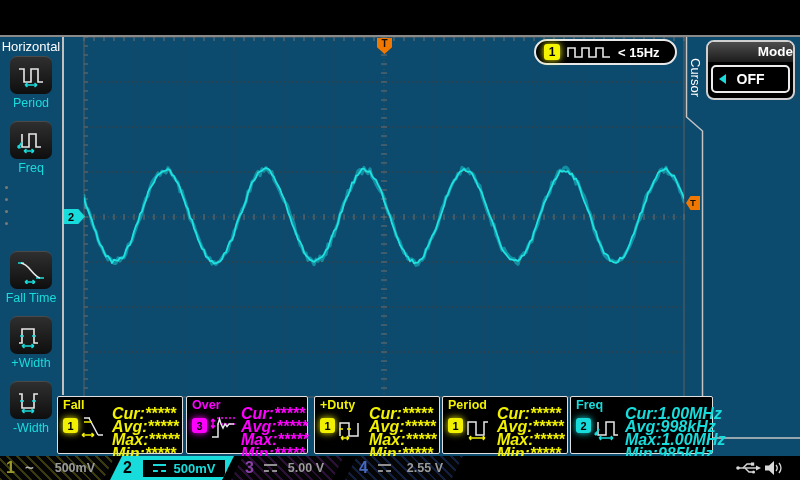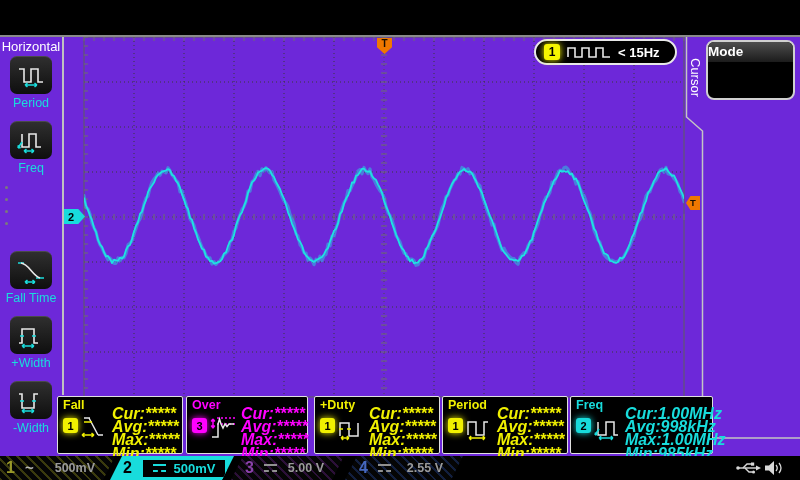--- a/index.html
+++ b/index.html
@@ -1,16 +1,16 @@
 <!DOCTYPE html>
 <html><head>
 <meta charset="utf-8">
 <style>
   html,body{margin:0;padding:0;background:#222;}
-  .screen{position:relative;width:800px;height:480px;background:#6d28d9;overflow:hidden;
+  .screen{position:relative;width:800px;height:480px;background:#0c4a6e;overflow:hidden;
           font-family:"Liberation Sans",sans-serif;-webkit-font-smoothing:antialiased;}
   .screen *{box-sizing:border-box;}
   #scope-svg{position:absolute;left:0;top:0;z-index:1;}
 
   
   .topbar{position:absolute;left:0;top:0;width:800px;height:35px;background:#000;z-index:5;}
   .topsep{position:absolute;left:0;top:35px;width:800px;height:1.5px;background:#8a8a8a;z-index:5;}
   .logo{position:absolute;left:8px;top:2px;font-family:"Liberation Serif",serif;font-weight:bold;
         font-size:27px;color:#eec813;letter-spacing:1px;}
   .tb-box{position:absolute;top:4px;height:25px;border:2px solid #3c3c3c;border-radius:6px;
@@ -56,21 +56,21 @@
   .tflag-down{width:15px;height:16px;clip-path:polygon(0 0,100% 0,100% 58%,50% 100%,0 58%);font-size:10px;line-height:11px;}
   .tflag-left{left:686px;top:196px;width:14px;height:14px;clip-path:polygon(32% 0,100% 0,100% 100%,32% 100%,0 50%);
               font-size:9.5px;line-height:14px;padding-left:4px;justify-content:flex-start;}
 
   
   .cursor-tab{position:absolute;left:687px;top:58px;height:84px;width:16px;color:#fff;font-size:13px;
               writing-mode:vertical-rl;text-align:left;z-index:4;}
   .mode-panel{position:absolute;left:706px;top:40px;width:89px;height:60px;border:2px solid #d0d0d0;
               border-radius:8px;background:#000;overflow:hidden;z-index:4;}
   .mode-head{height:20px;background:linear-gradient(180deg,#4e4e4e,#1c1c1c);color:#fff;font-weight:bold;
-             font-size:13.5px;text-align:left;line-height:19px;}
+             font-size:13.5px;text-align:right;line-height:19px;}
   .off-btn{margin:3px;height:28px;border:2px solid #ececec;border-radius:5px;background:#000;position:relative;
            display:flex;align-items:center;justify-content:center;color:#fff;font-weight:bold;font-size:14px;cursor:pointer;}
   .off-tri{position:absolute;left:6px;width:0;height:0;border-top:5px solid transparent;
            border-bottom:5px solid transparent;border-right:7px solid #18dcdc;}
 
   
   .meas{position:absolute;top:396px;height:58px;background:#000;border:1.5px solid #e0e0e0;border-radius:2px;z-index:4;cursor:pointer;}
   .m-title{position:absolute;left:5px;top:1px;font-size:12.5px;font-weight:bold;color:var(--c);}
   .m-badge{position:absolute;left:5px;top:21px;width:15px;height:15px;border-radius:3px;background:var(--c);
            box-shadow:0 0 7px var(--c);color:#000;font-weight:bold;font-size:11px;display:flex;
@@ -434,20 +434,24 @@
     <span class="fb-val">&lt; 15Hz</span>
   </div>
 
   <div class="ch2-marker">2</div>
   <div class="tflag tflag-down" style="left:377px;top:38px;">T</div>
   <div class="tflag tflag-left">T</div>
 
   <div class="cursor-tab">Cursor</div>
   <div class="mode-panel">
     <div class="mode-head">Mode</div>
+    <div class="off-btn">
+      <span class="off-tri"></span>
+      <span>OFF</span>
+    </div>
   </div>
 
   <div class="meas" style="left: 57px; width: 126px; --c: #f0f000;">
     <div class="m-title">Fall</div>
     <div class="m-badge">1</div>
     <svg class="m-icon" width="34" height="30" viewBox="0 0 34 30">
       <path class="m-ic-w" d="M6,7 h6 M11,7 L20,24 M20,24 h5"></path>
       <path class="m-ic-c" d="M4,24 h12 M4,24 l2.5,-2 M4,24 l2.5,2 M16,24 l-2.5,-2 M16,24 l-2.5,2 M6,11 h8"></path>
     </svg>
     <div class="m-vals">

